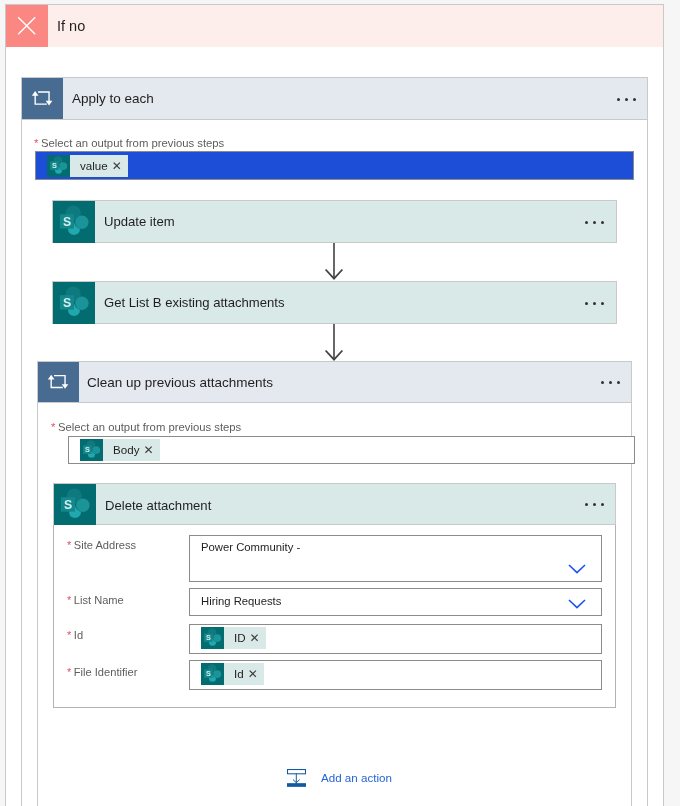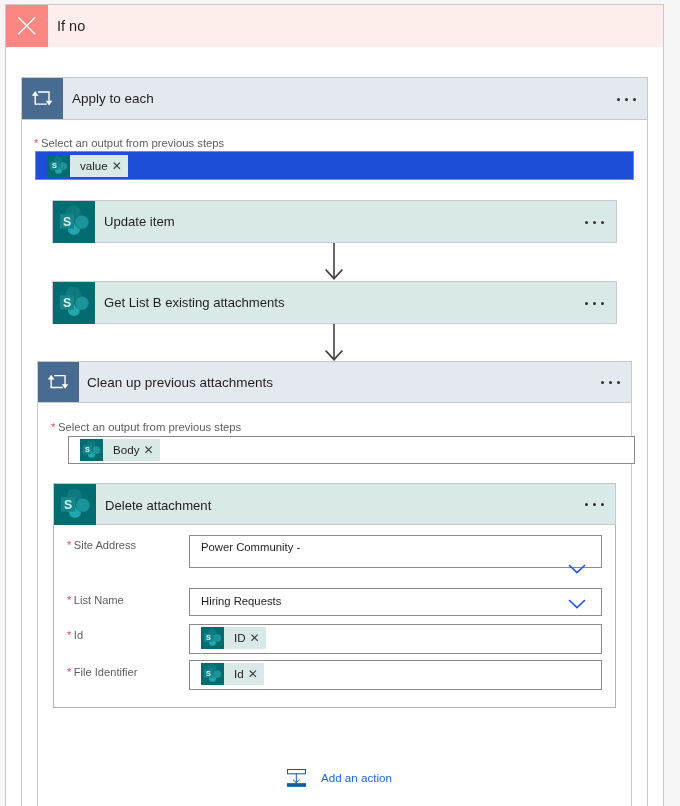--- a/index.html
+++ b/index.html
@@ -236,21 +236,21 @@
   <span class="tt">Delete attachment</span>
   <span class="dots">
       <i></i>
       <i></i>
       <i></i>
     </span>
 </div>
 <div class="abs" id="da-body"></div>
 
 <div class="flabel" style="top:539px;"><span class="req">*</span><span>Site Address</span></div>
-<div class="fbox" style="top:535px;height:33px;">
+<div class="fbox" style="top:535px;height:47px;">
   <div class="fval" style="top:5px;">Power Community -</div>
   <span class="chev" style="top:25px;"><svg width="20" height="12" viewBox="0 0 20 12" aria-hidden="true">
         <use href="#chev-dn"></use>
       </svg></span>
 </div>
 
 <div class="flabel" style="top:594px;"><span class="req">*</span><span>List Name</span></div>
 <div class="fbox" style="top:588px;height:28px;padding-left:18px;">
   <div class="fval" style="top:6px;">Hiring Requests</div>
   <span class="chev" style="top:7px;"><svg width="20" height="12" viewBox="0 0 20 12" aria-hidden="true">

